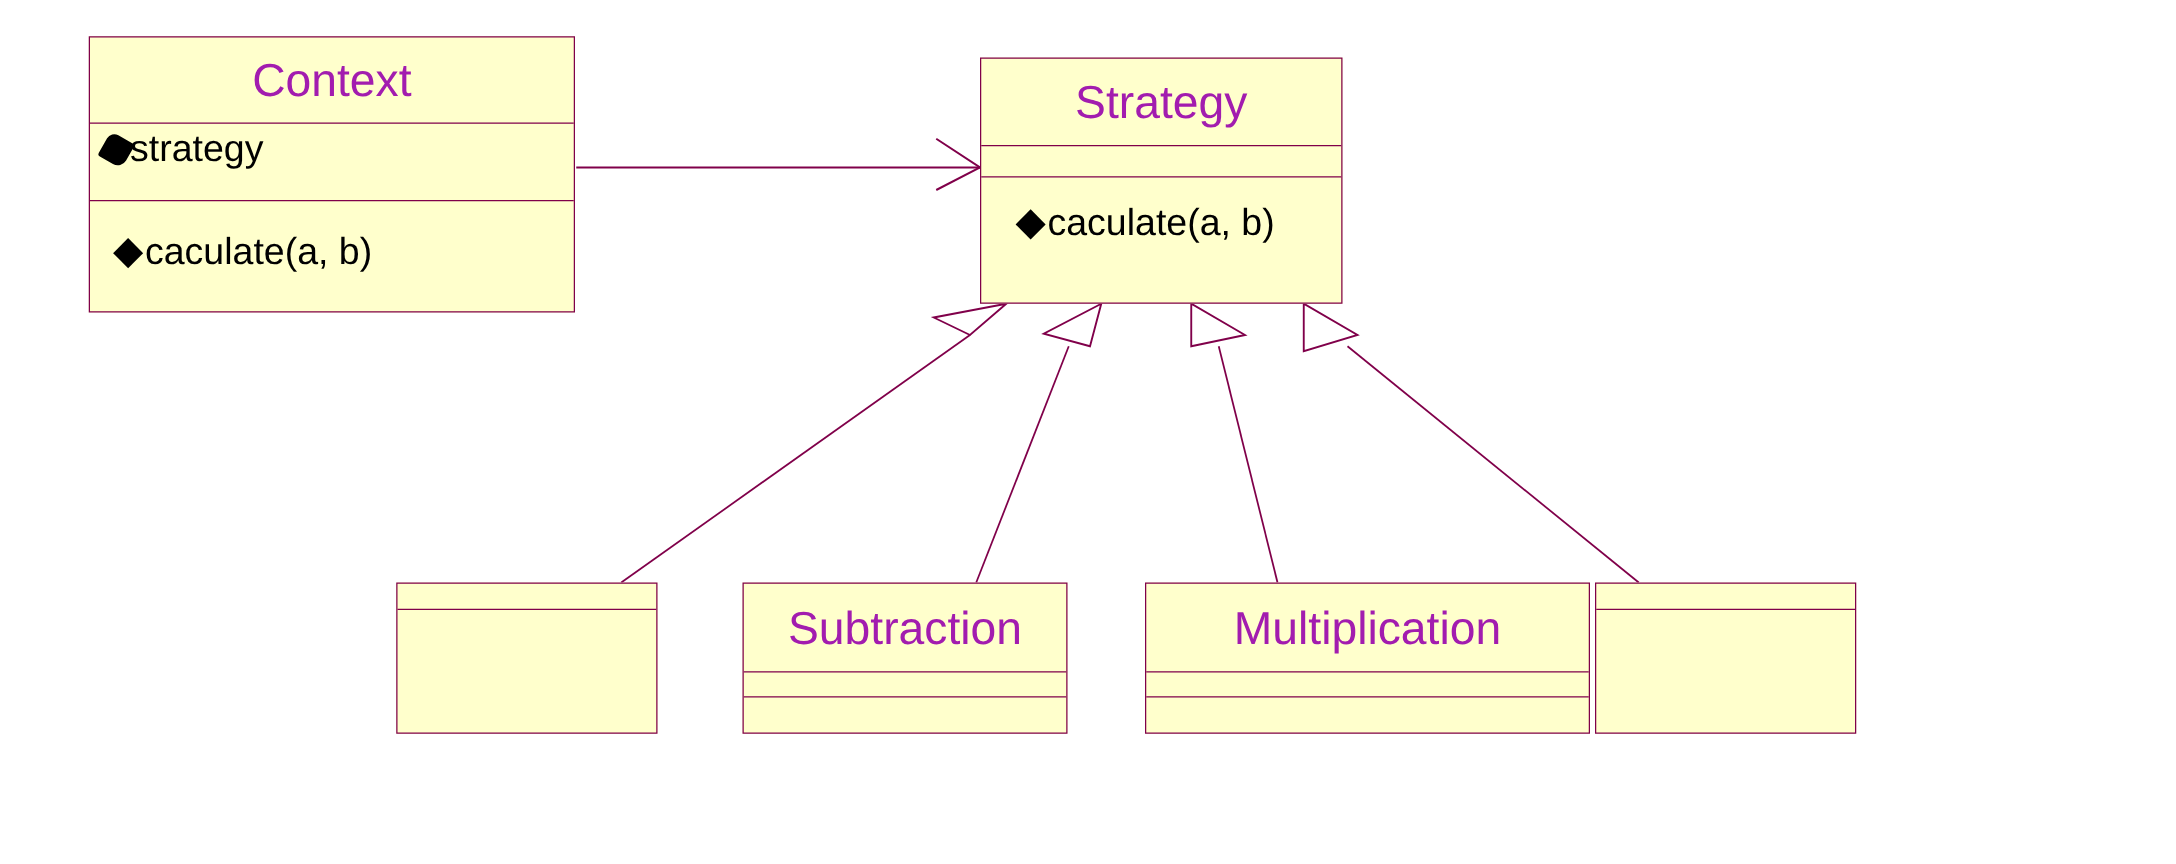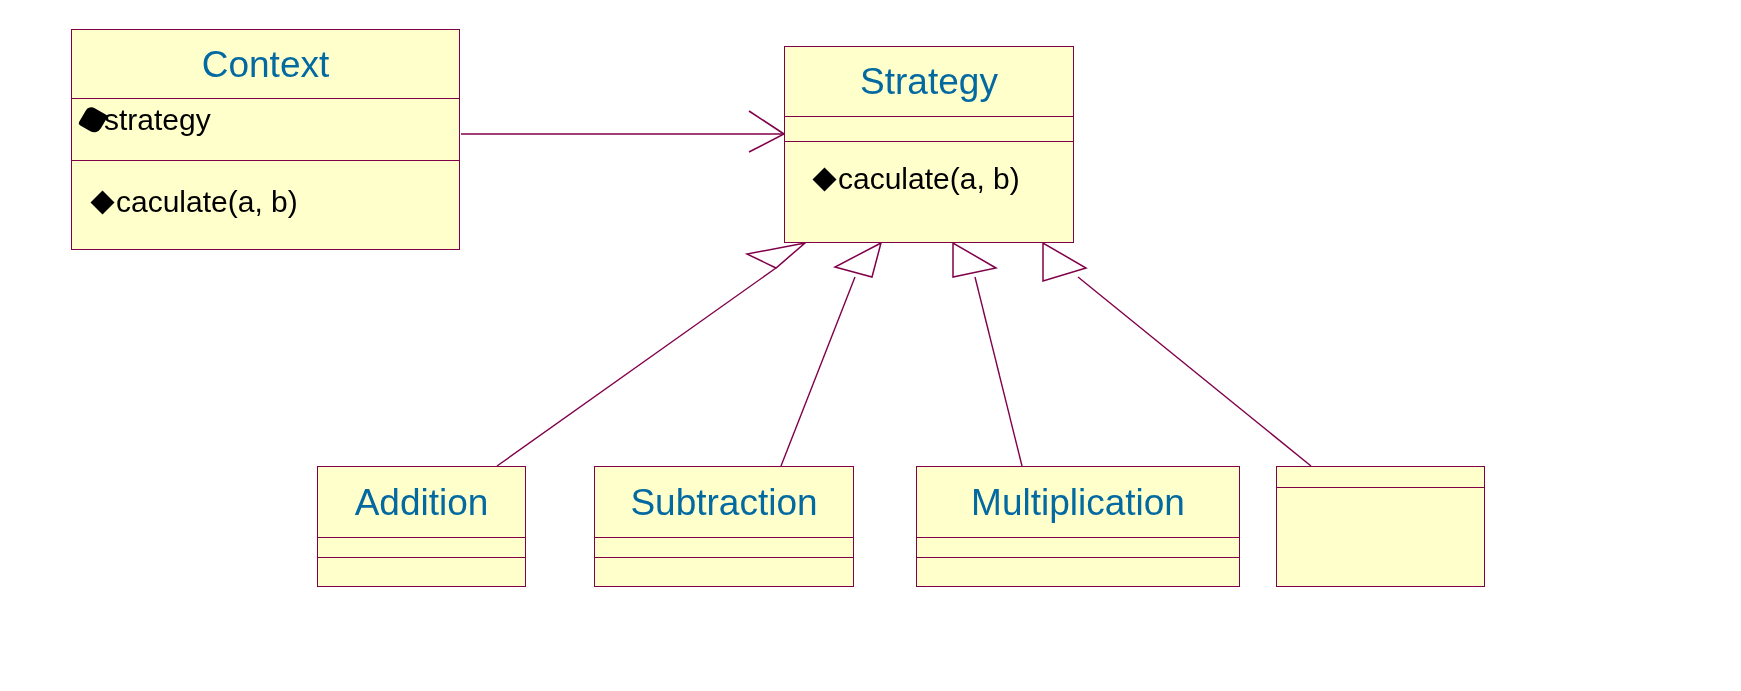--- a/index.html
+++ b/index.html
@@ -27,21 +27,21 @@
   .compartment {
     box-sizing: border-box;
     position: relative;
     overflow: hidden;
   }
   .compartment + .compartment {
     border-top: 1.5px solid #80004a;
   }
   .class-name {
     text-align: center;
-    color: #0369a1;
+    color: #a21caf;
     line-height: 1;
     white-space: nowrap;
   }
   .member {
     color: #000000;
     white-space: nowrap;
     line-height: 1;
     display: flex;
     align-items: center;
   }
@@ -128,36 +128,33 @@
     <div class="compartment" style="height:25px;"></div>
     <div class="compartment" style="flex:1 1 auto; padding:22px 0 0 31px;">
       <div class="member" style="font-size:30px;">
         <span class="vis-diamond"></span>
         <span style="margin-left:1px;">caculate(a, b)</span>
       </div>
     </div>
   </div>
 
   <div class="uml-class" style="left:317px; top:466px; width:209px; height:121px;">
-    <div class="compartment" style="height:70px; display:flex; align-items:center; justify-content:center;">
-      <div class="class-name" style="font-size:37px;">Addition</div>
-    </div>
     <div class="compartment" style="height:20px;"></div>
     <div class="compartment" style="flex:1 1 auto;"></div>
   </div>
 
   <div class="uml-class" style="left:594px; top:466px; width:260px; height:121px;">
     <div class="compartment" style="height:70px; display:flex; align-items:center; justify-content:center;">
       <div class="class-name" style="font-size:37px;">Subtraction</div>
     </div>
     <div class="compartment" style="height:20px;"></div>
     <div class="compartment" style="flex:1 1 auto;"></div>
   </div>
 
-  <div class="uml-class" style="left:916px; top:466px; width:324px; height:121px;justify-content:flex-end;">
+  <div class="uml-class" style="left:916px; top:466px; width:356px; height:121px;justify-content:flex-end;">
     <div class="compartment" style="height:70px; display:flex; align-items:center; justify-content:center;">
       <div class="class-name" style="font-size:37px;">Multiplication</div>
     </div>
     <div class="compartment" style="height:20px;"></div>
     <div class="compartment" style="flex:1 1 auto;"></div>
   </div>
 
   <div class="uml-class" style="left:1276px; top:466px; width:209px; height:121px;">
     <div class="compartment" style="height:20px;"></div>
     <div class="compartment" style="flex:1 1 auto;"></div>

